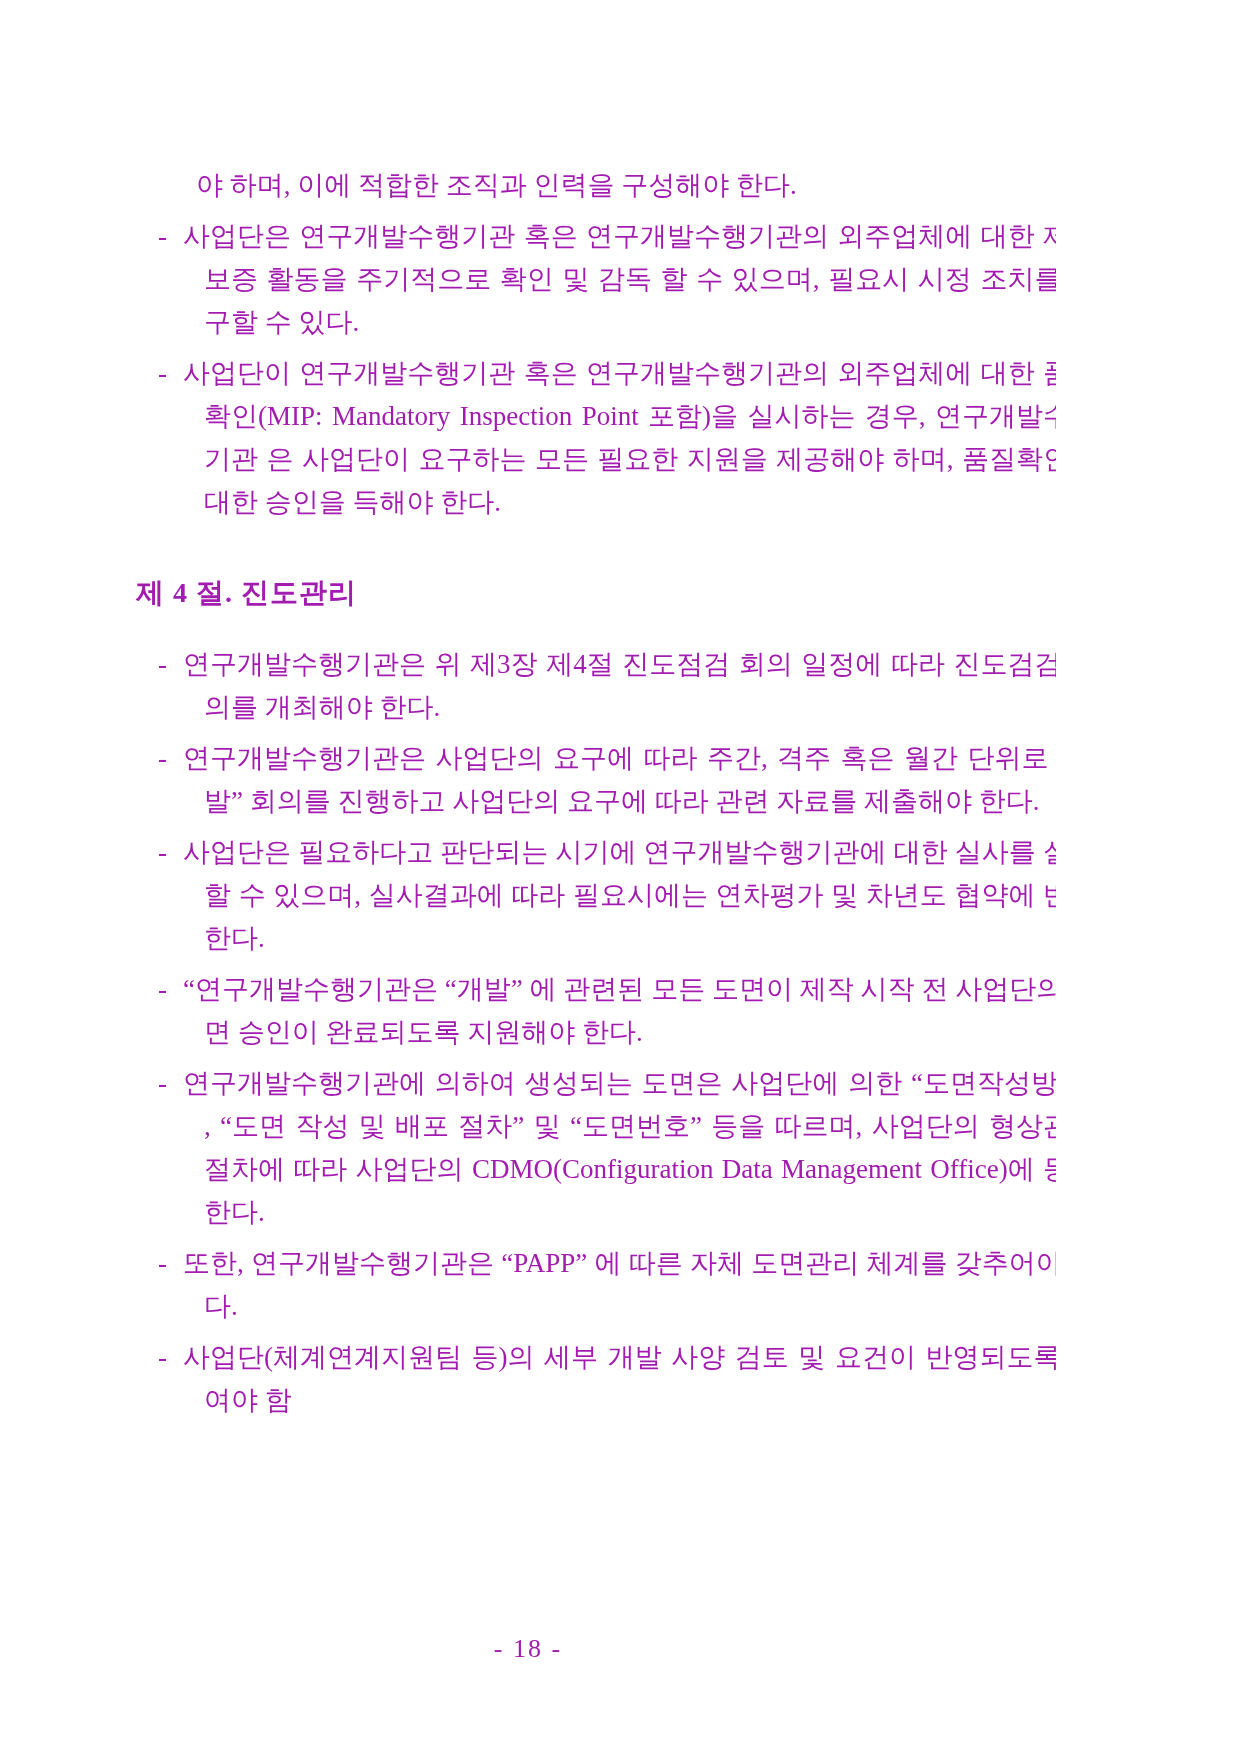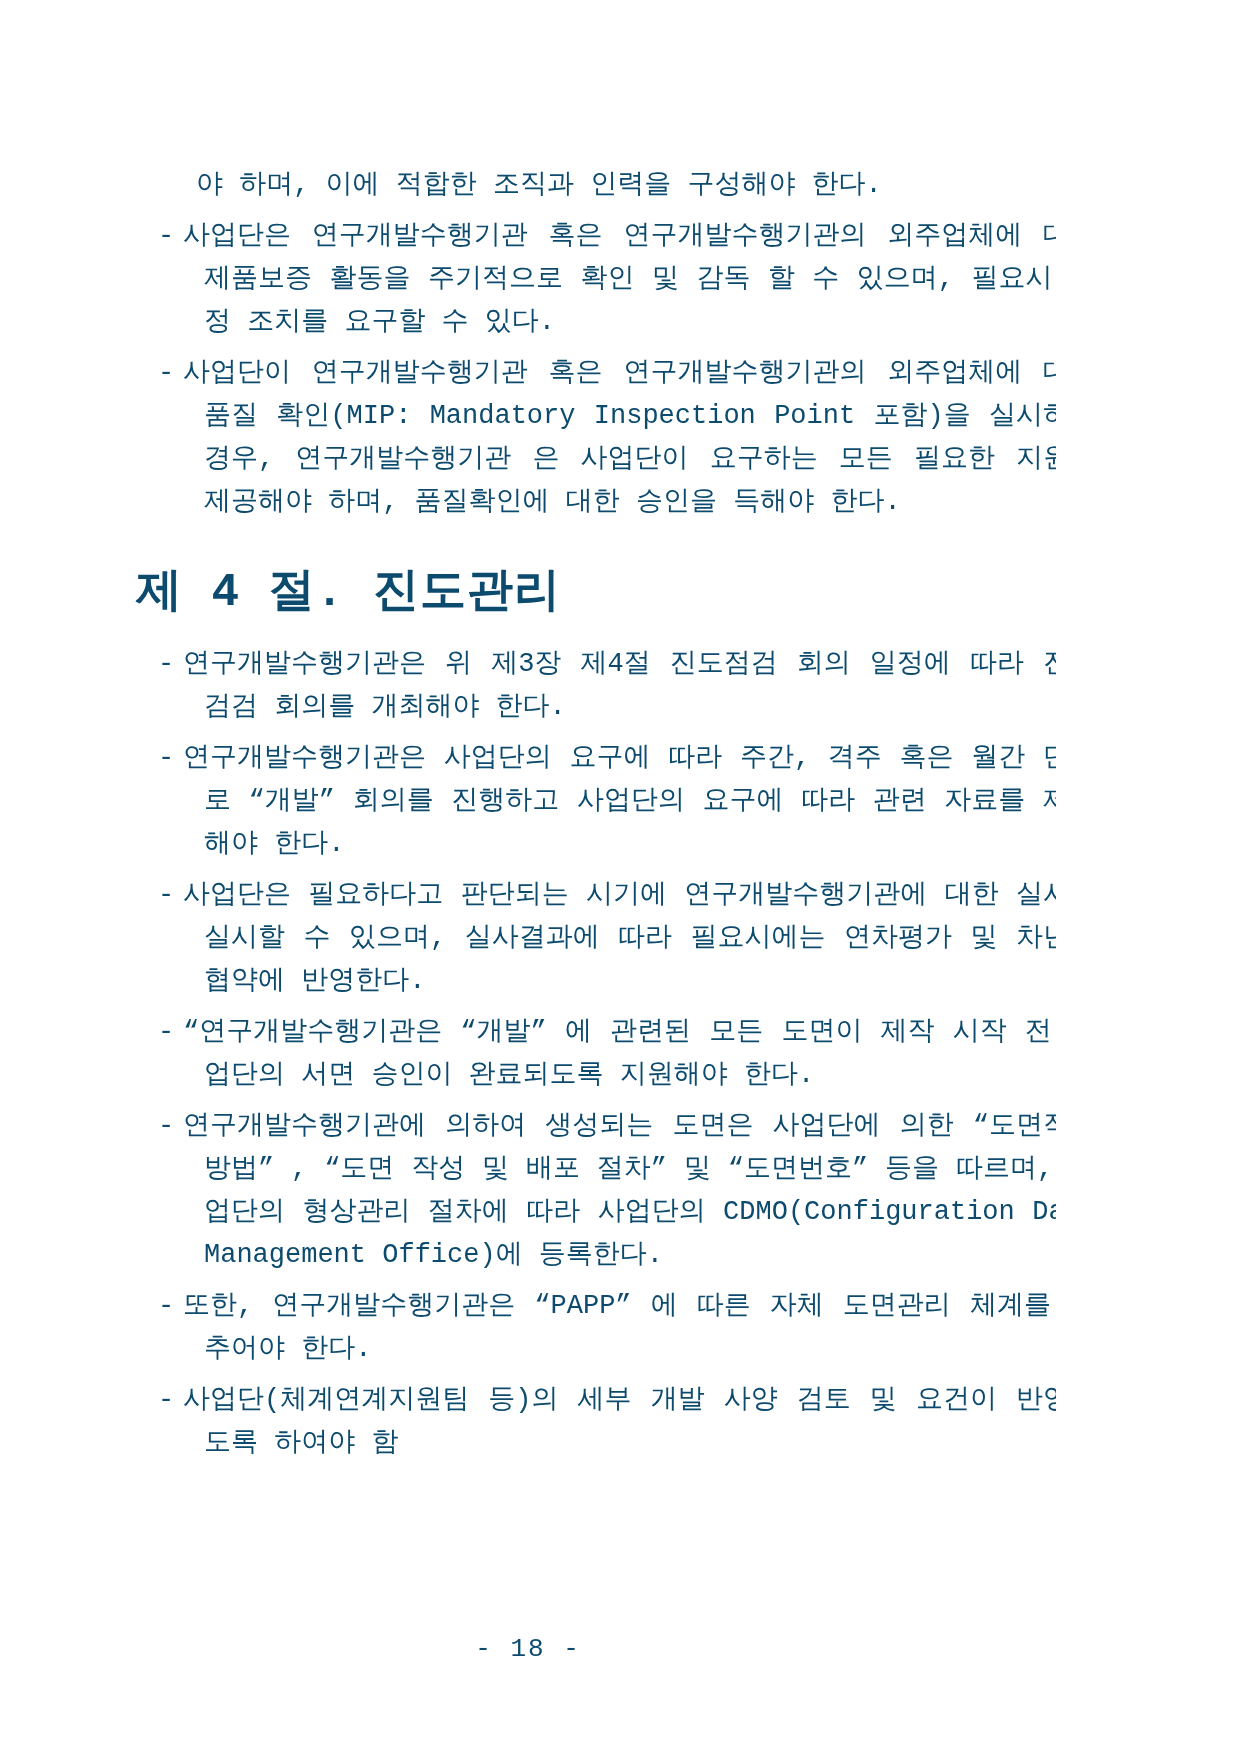--- a/index.html
+++ b/index.html
@@ -5,22 +5,22 @@
   html, body {
     margin: 0;
     padding: 0;
     background: #ffffff;
   }
   .page {
     position: relative;
     width: 1056px;
     height: 1753px;
     background: #ffffff;
-    color: #0c4a6e;
-    font-family: Liberation Mono, monospace;
+    color: #a21caf;
+    font-family: Liberation Serif, serif;
     overflow: hidden;
   }
   .content {
     position: absolute;
     left: 136px;
     top: 164px;
     width: 969px;
     font-size: 27px;
     line-height: 43px;
   }
@@ -34,21 +34,21 @@
     text-indent: -46px;
     text-align: justify;
     margin: 8px;
   }
   .bullet .marker {
     display: inline-block;
     width: 25px;
     text-indent: 0;
   }
   .sec-title {
-    font-size: 46px;
+    font-size: 28px;
     font-weight: bold;
     line-height: 46px;
     letter-spacing: 1px;
     margin: 46px 0 27px 0;
     text-indent: 0;
   }
   .pageno {
     position: absolute;
     left: 0;
     top: 1634px;

